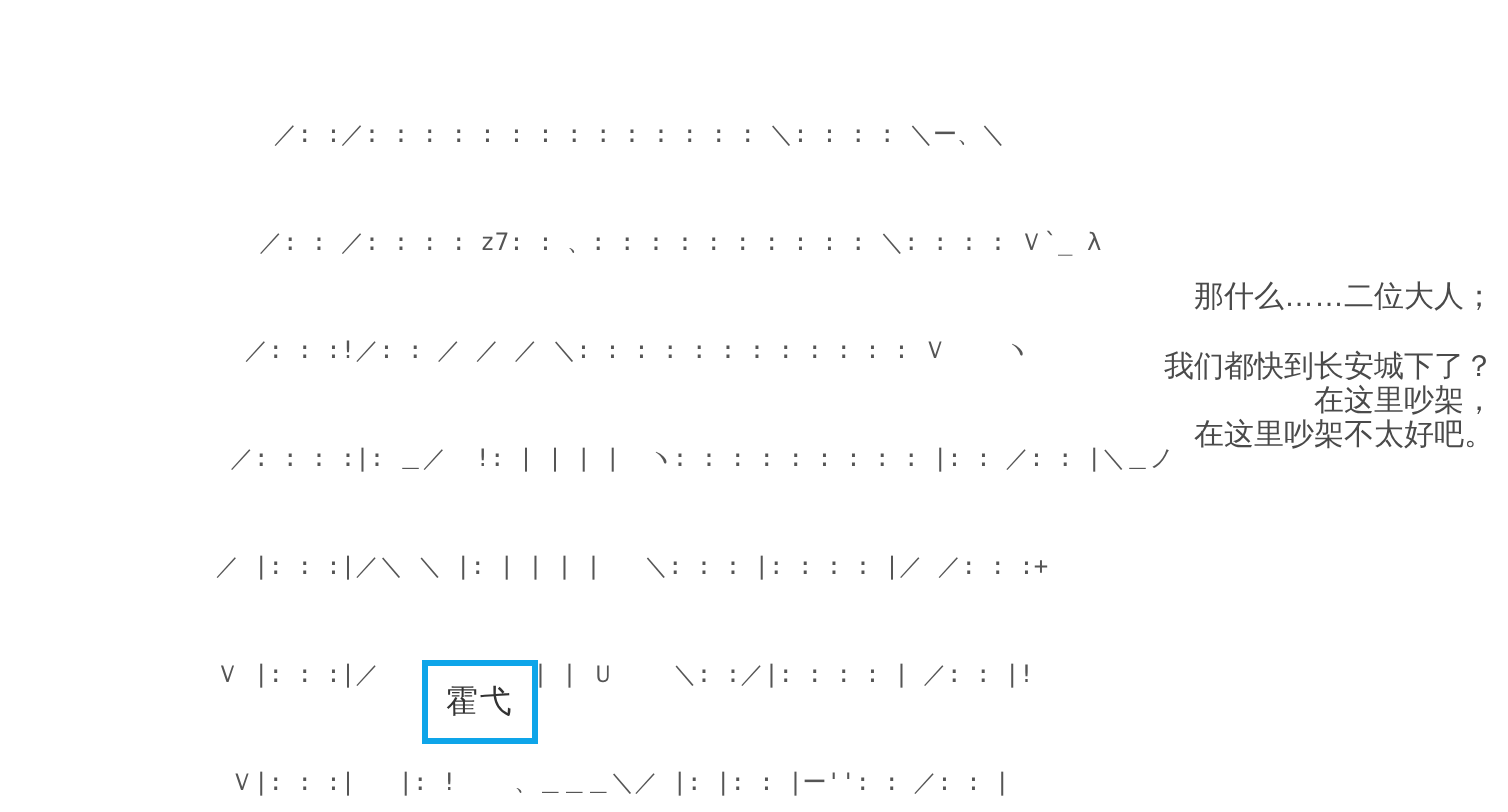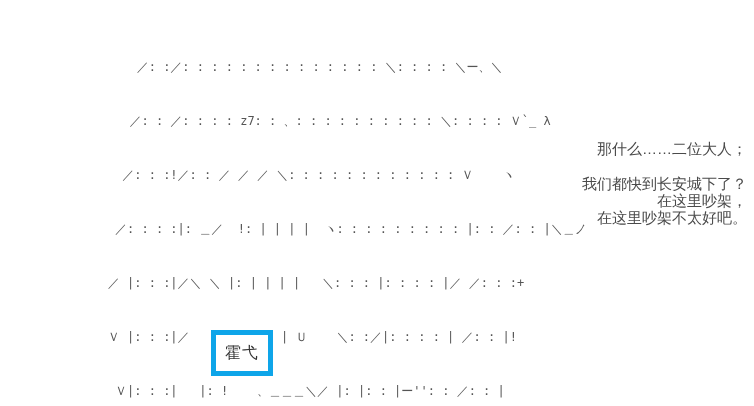--- a/index.html
+++ b/index.html
@@ -24,21 +24,21 @@
     color:#555555;
     white-space:pre;
     letter-spacing:0px;
   }
   .aa-line{white-space:pre;height:18px;}
   
   .name-tag{
     position:absolute;
     left:211px;top:330px;
     width:52px;height:36px;
-    border:5px solid #0ea5e9;
+    border:3px solid #0ea5e9;
     background:#ffffff;
     display:flex;
     align-items:center;
     justify-content:center;
     font-size:16px;
     color:#333333;
     letter-spacing:1px;
   }
   
   .dialogue{

